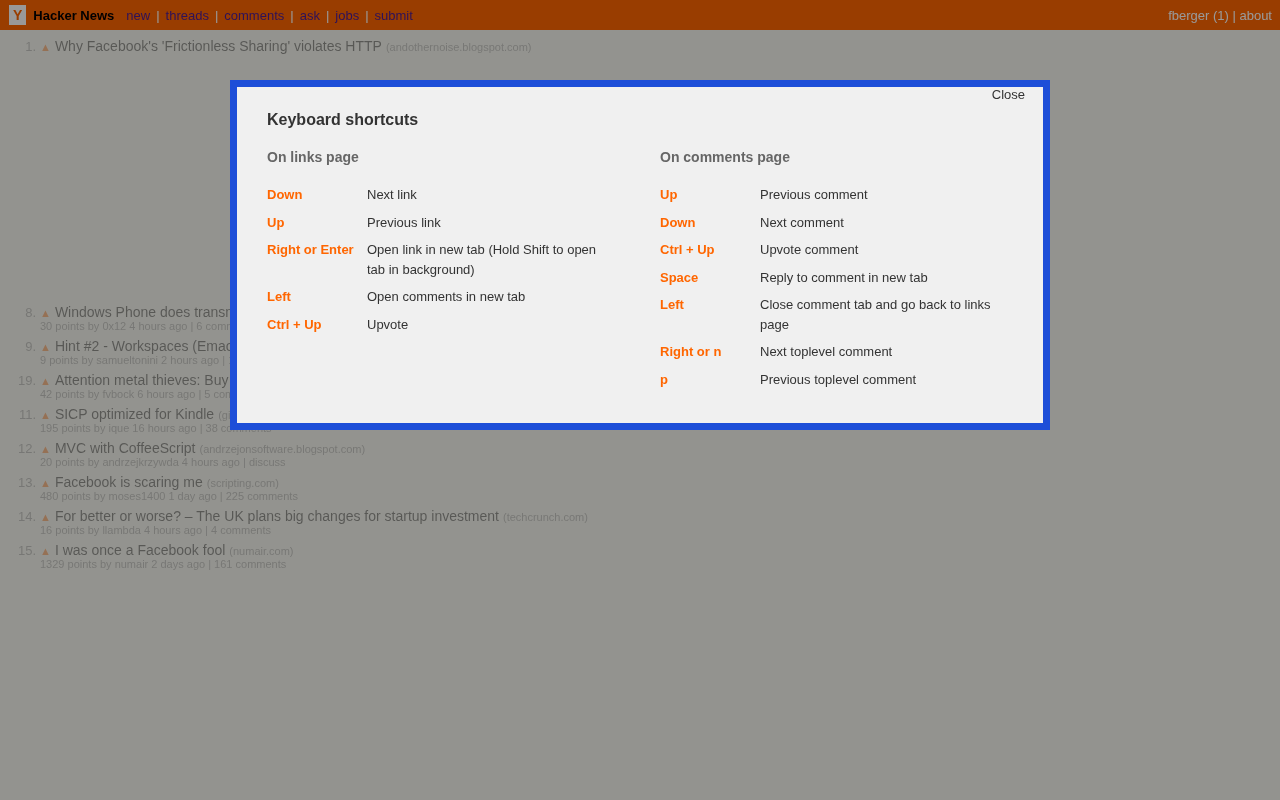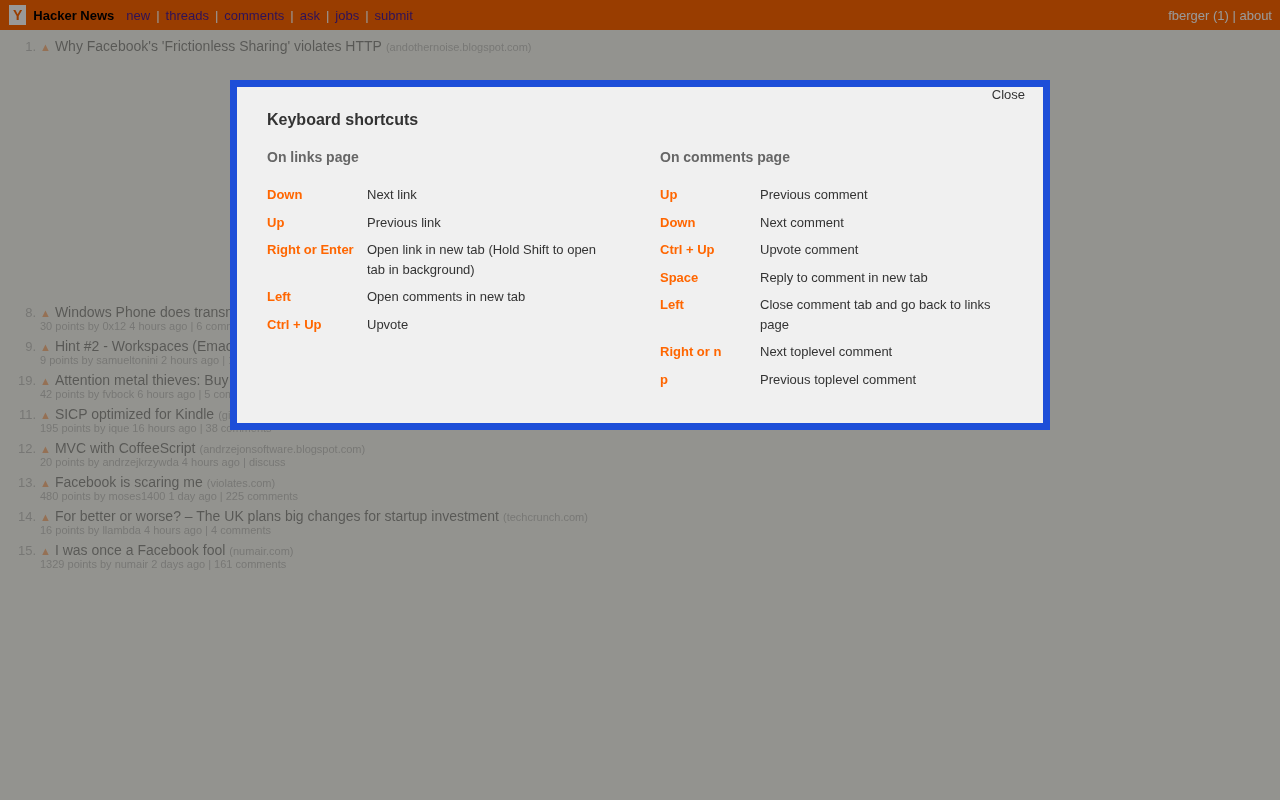--- a/index.html
+++ b/index.html
@@ -257,21 +257,21 @@
     </div>
     <div class="item-meta">
       20 points by <a>andrzejkrzywda</a> 4 hours ago | <a>discuss</a>
     </div>
   </div>
       <div class="news-item">
     <div class="news-row">
       <span class="item-num">13.</span>
       <span class="vote-arrow">▲</span>
       <a class="item-title">Facebook is scaring me</a>
-      <span class="item-domain">(violates.com)</span>
+      <span class="item-domain">(scripting.com)</span>
     </div>
     <div class="item-meta">
       480 points by <a>moses1400</a> 1 day ago | <a>225 comments</a>
     </div>
   </div>
       <div class="news-item">
     <div class="news-row">
       <span class="item-num">14.</span>
       <span class="vote-arrow">▲</span>
       <a class="item-title">For better or worse? – The UK plans big changes for startup investment</a>

